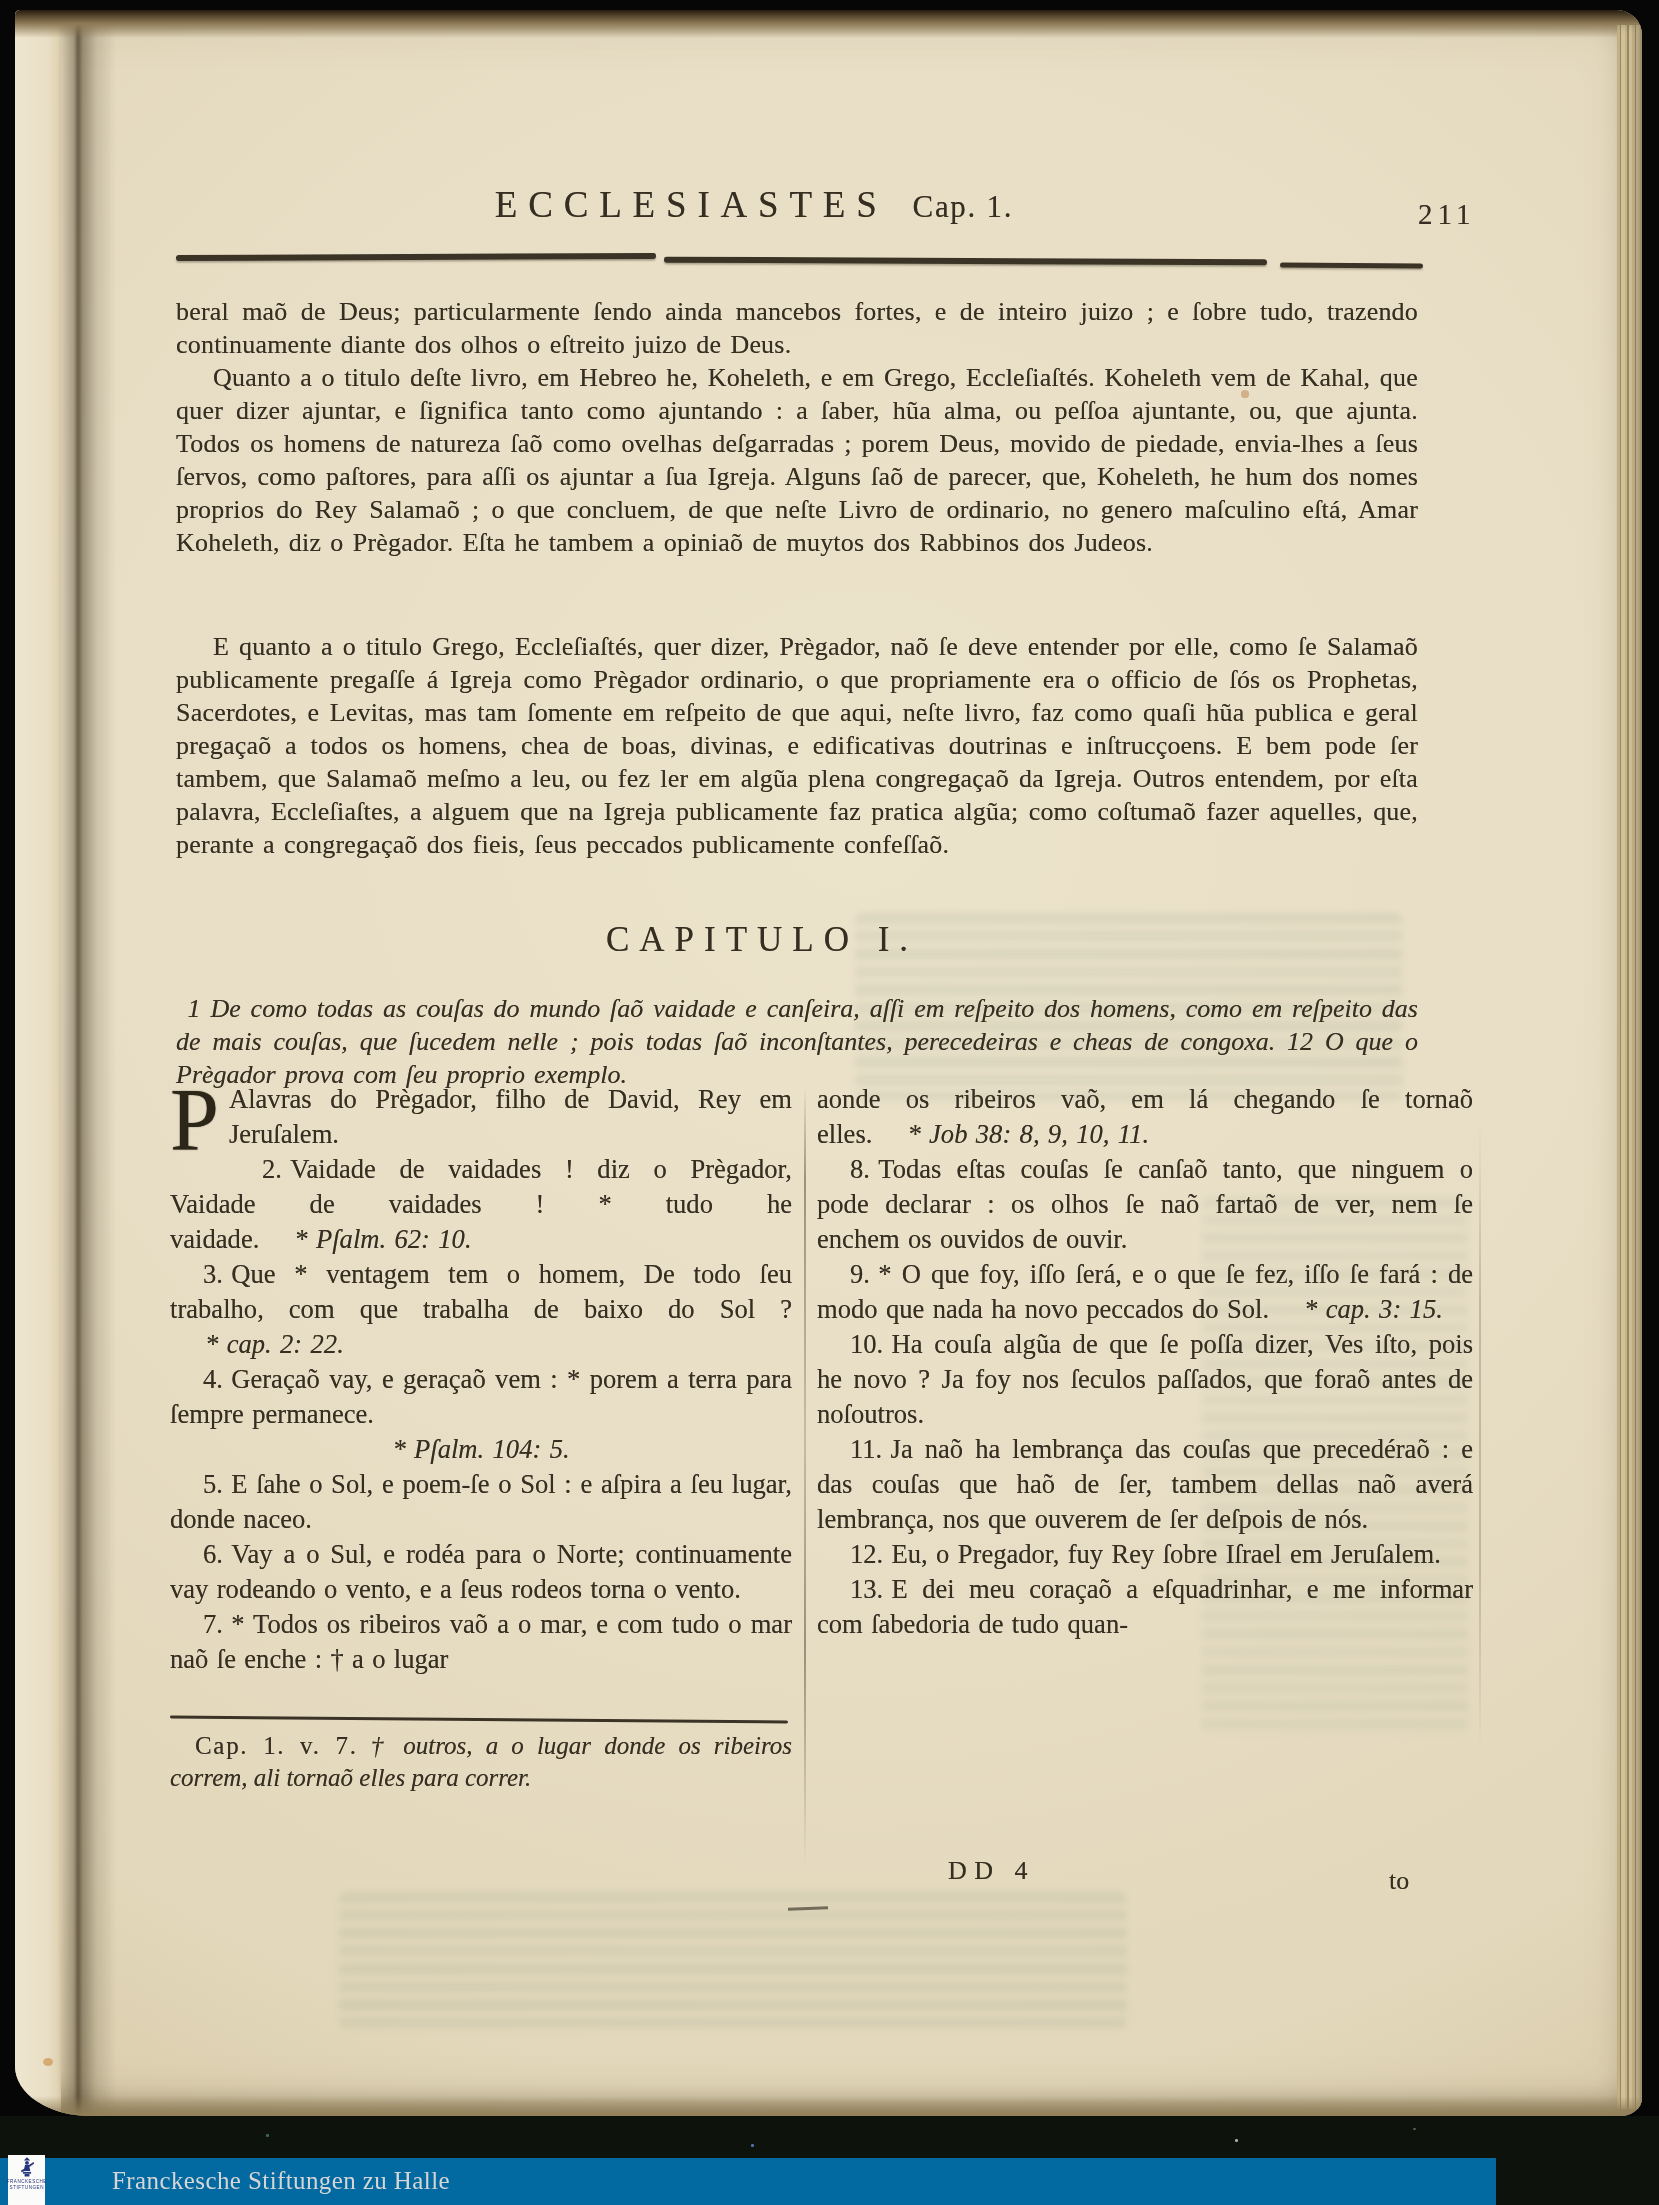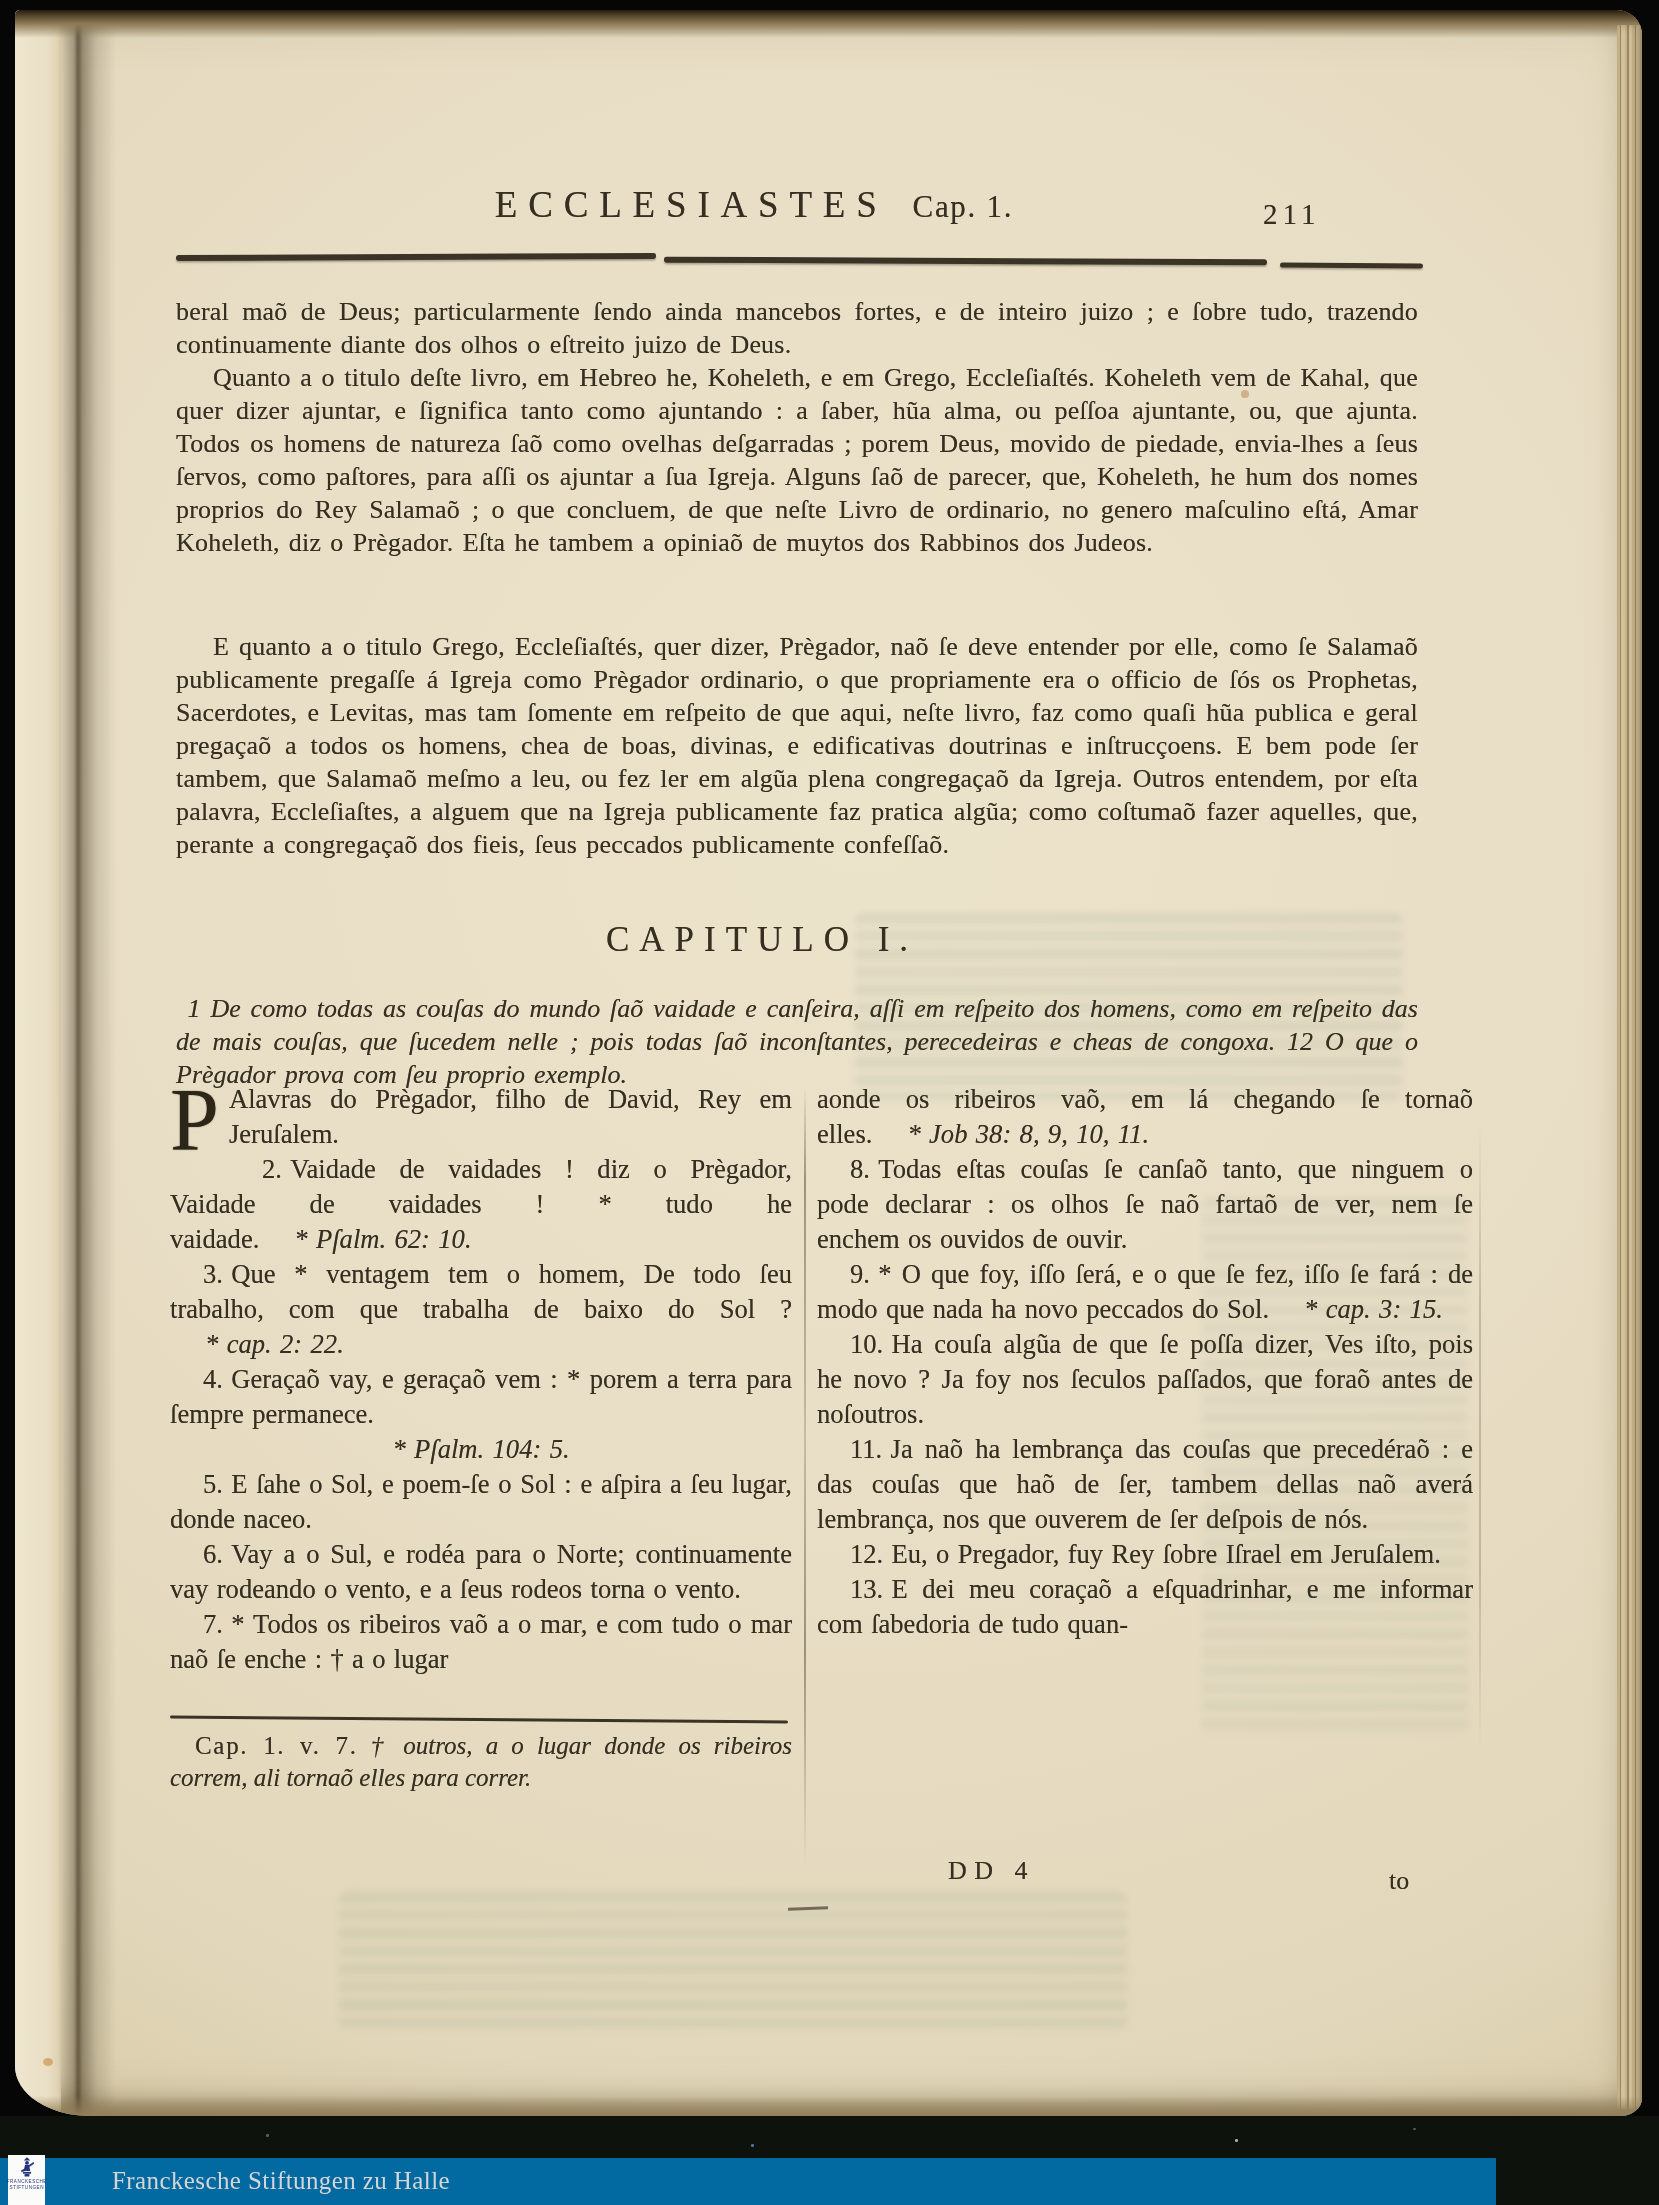--- a/index.html
+++ b/index.html
@@ -26,21 +26,21 @@
     box-shadow:-5px 0 8.3px rgba(70,55,28,.35) inset;}
   .bottom-edge{position:absolute;left:0;bottom:0;width:100%;height:20px;
     background:linear-gradient(0deg,#93805a 0%, rgba(147,128,90,0) 100%);}
 
   
   .ink{color:#352e21;text-shadow:0 0 0.6px rgba(53,46,33,.55);}
   .header-row{position:absolute;left:161px;top:173px;width:1238px;text-align:center;
     transform:translateX(-41px);white-space:nowrap;}
   .running-head{font-size:37px;letter-spacing:10.8px;font-weight:400;}
   .chapter-label{font-size:31px;letter-spacing:1.7px;margin-left:21.6px;}
-  .page-number{position:absolute;left:1248px;top:188px;font-size:29px;letter-spacing:5px;}
+  .page-number{position:absolute;left:1403px;top:188px;font-size:29px;letter-spacing:5px;}
 
   .rule{position:absolute;background:#3a3326;border-radius:2.5px;
     box-shadow:0 1.7px 1.7px rgba(58,51,38,.35);}
   .rule.a{left:161px;top:244px;width:480px;height:5.8px;transform:rotate(-.25deg);}
   .rule.b{left:649px;top:248px;width:603px;height:5.8px;transform:rotate(.25deg);}
   .rule.c{left:1265px;top:253px;width:143px;height:5px;transform:rotate(.35deg);}
 
   .intro{position:absolute;left:161px;width:1242px;text-align:justify;
     font-size:26px;line-height:33px;word-spacing:2.5px;letter-spacing:0.2px;}
   .intro.p1{top:259px;}

